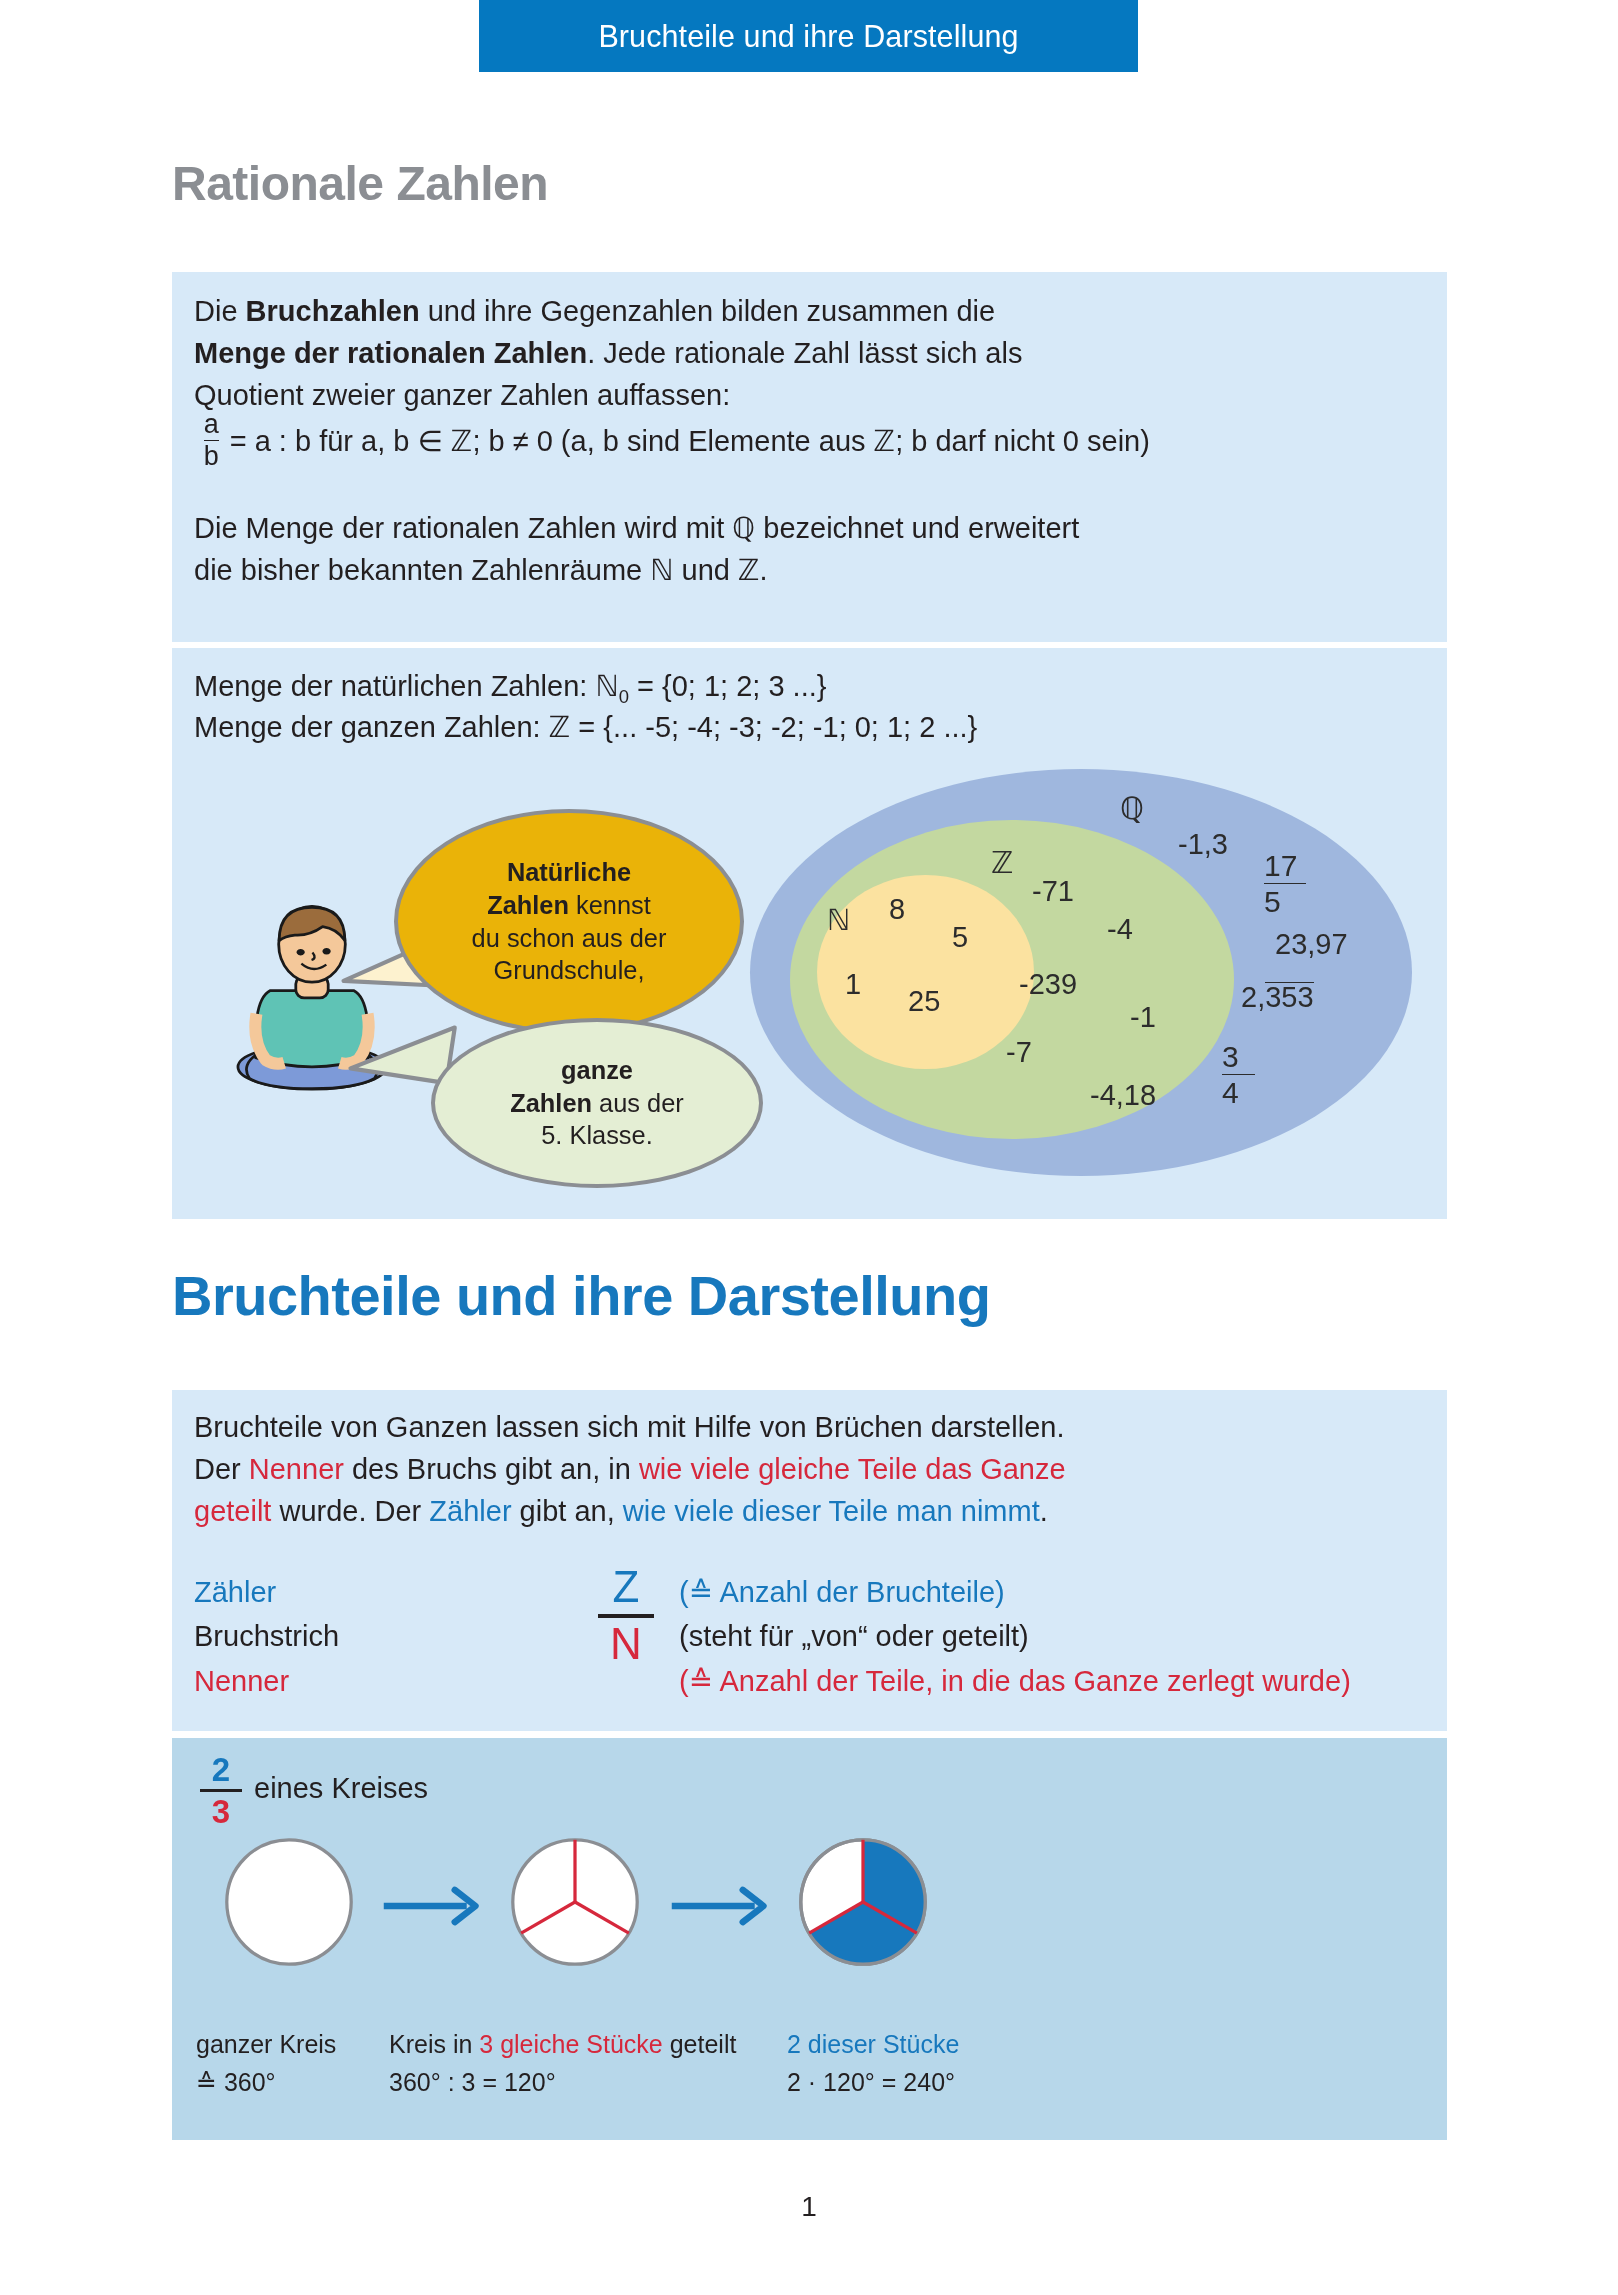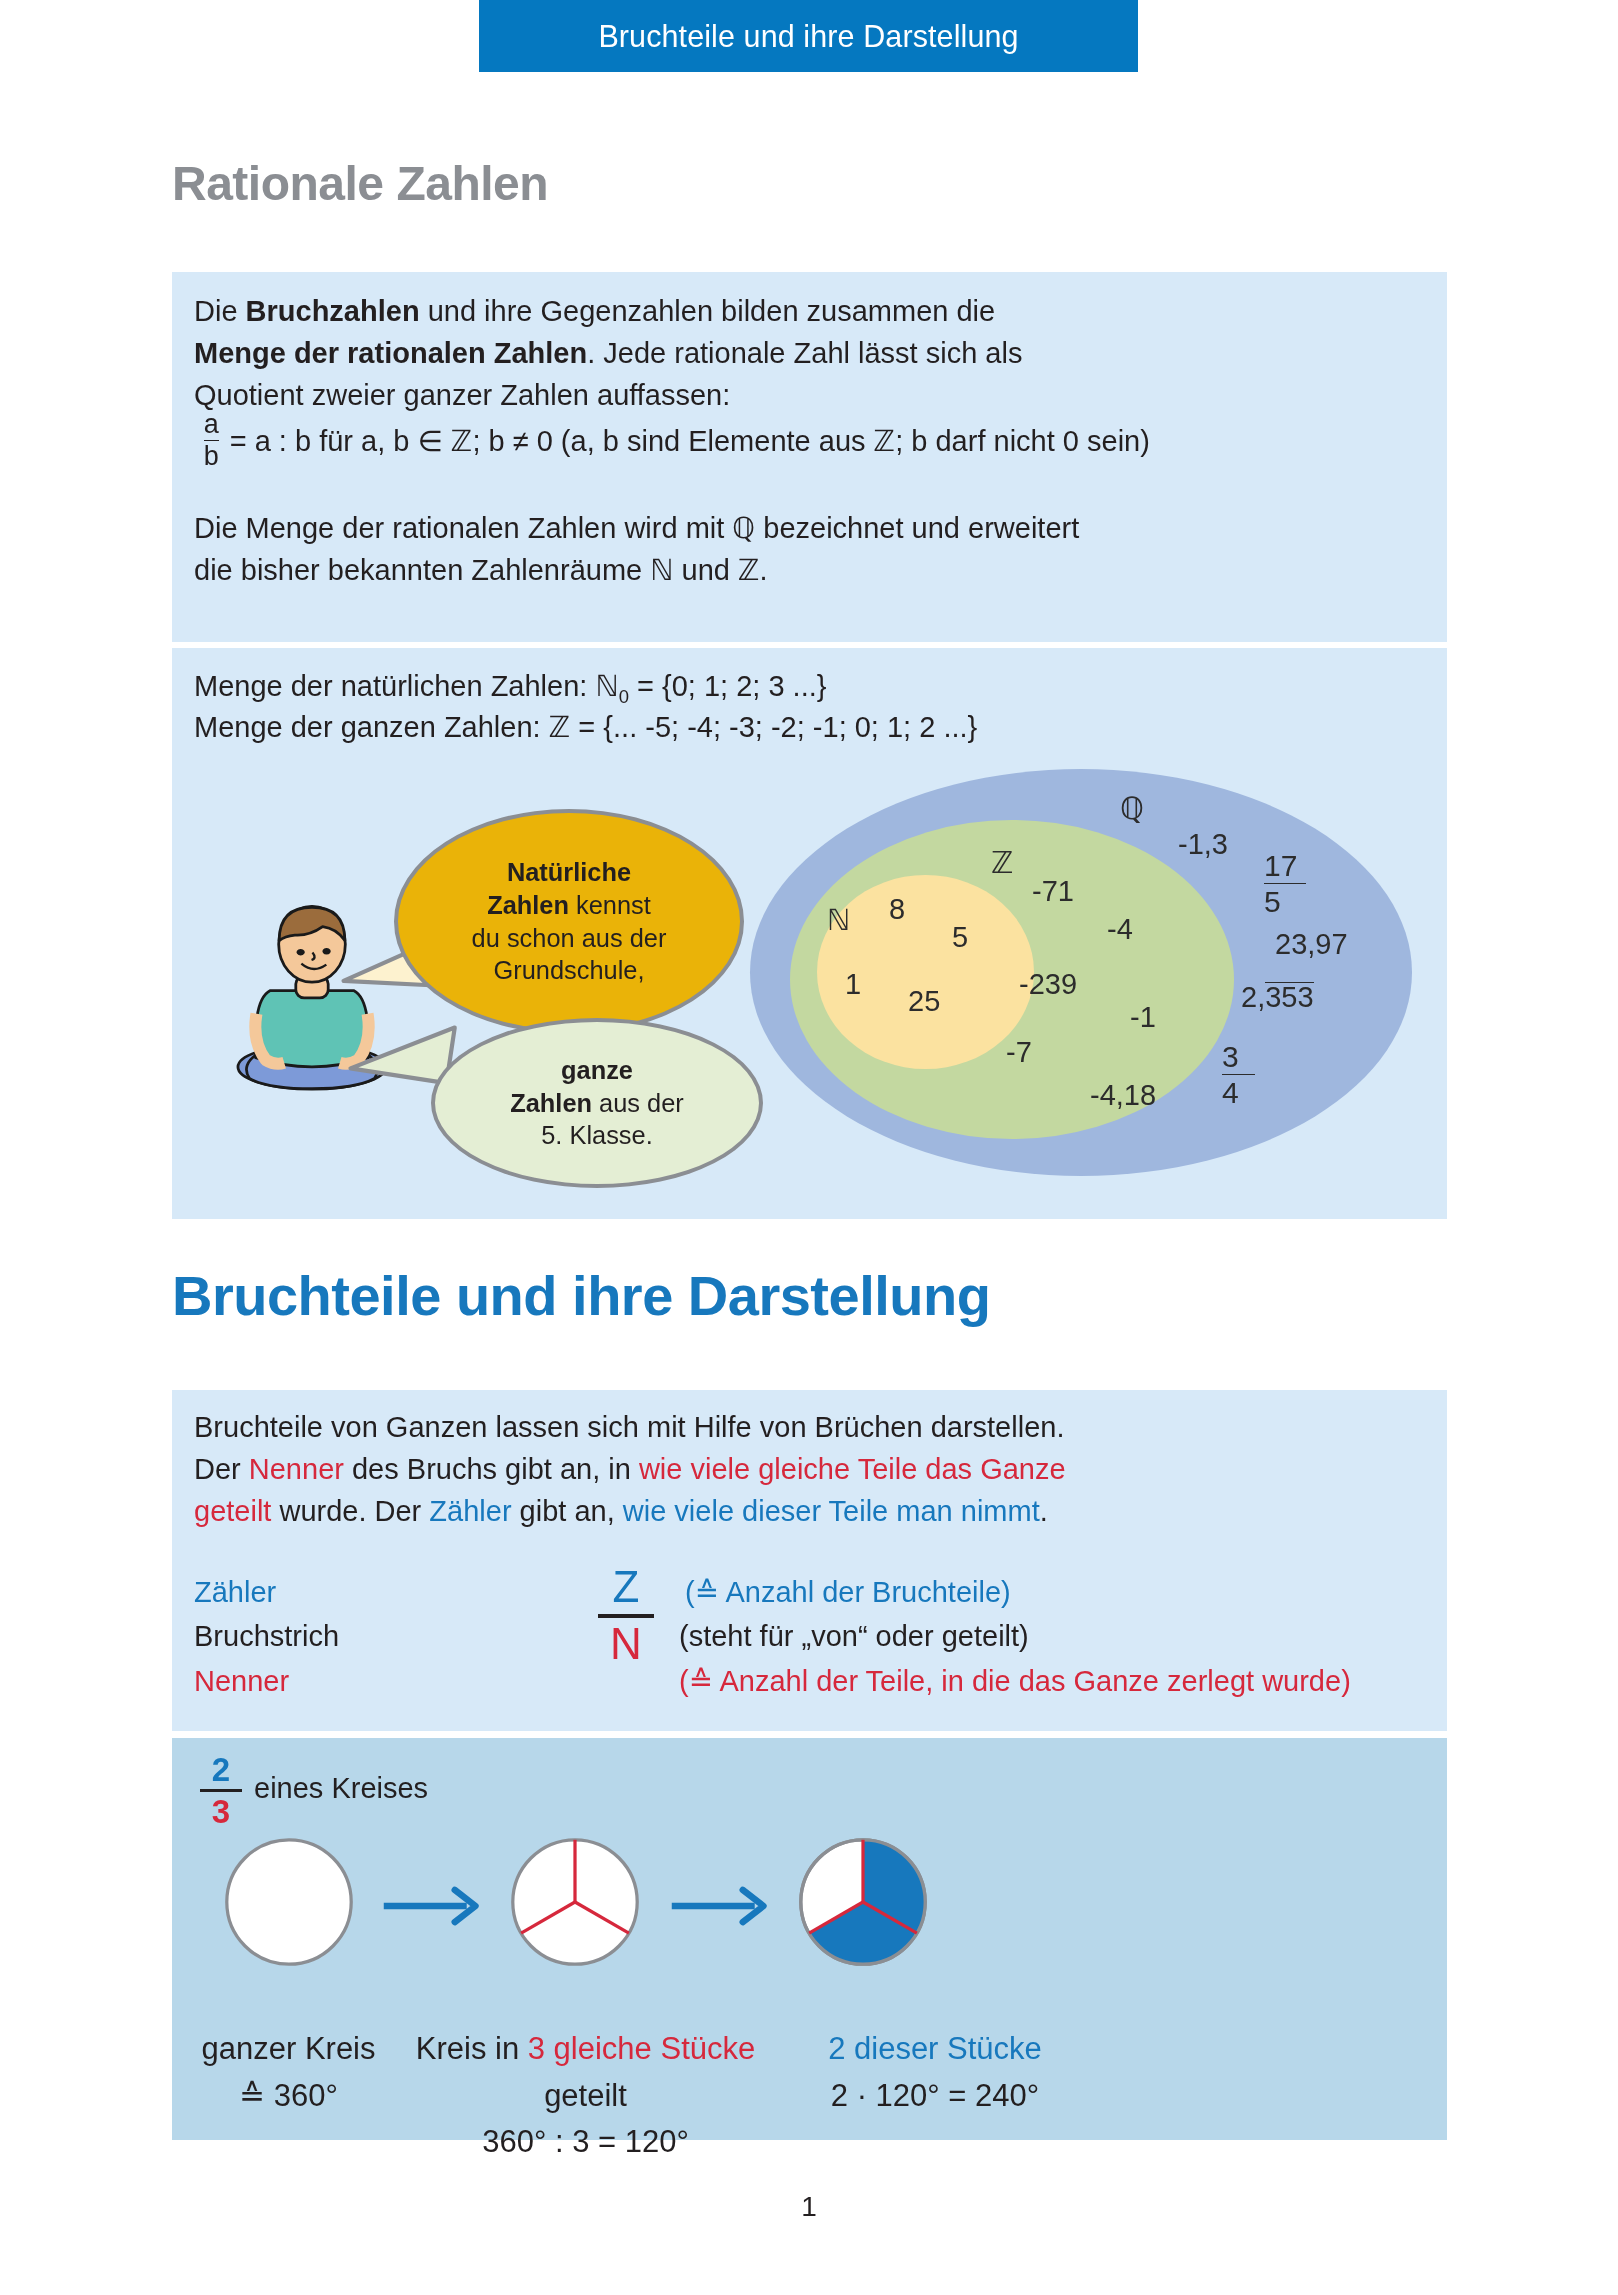--- a/index.html
+++ b/index.html
@@ -63,21 +63,21 @@
 
   
   .zn{position:absolute;text-align:center;line-height:1;}
   .zn .z{font-size:44px;color:#1778bd;}
   .zn .bar{border-top:4.2px solid #231f20;margin:4.6px 0;}
   .zn .n{font-size:44px;color:#d6283c;}
 
   .legend-col{position:absolute;font-size:29px;line-height:1.55;}
 
   .circwrap{position:absolute;}
-  .cap{position:absolute;font-size:31px;text-align:center;line-height:1.5;}
+  .cap{position:absolute;font-size:25px;line-height:1.5;}
   .pageno{position:absolute;left:0;right:0;top:2191px;text-align:center;font-size:28px;color:#231f20;}
 </style>
 </head>
 <body>
 
 <div class="tab">
   <span>Bruchteile und ihre Darstellung</span>
 </div>
 
 <div class="h-gray">Rationale Zahlen</div>
@@ -215,21 +215,21 @@
     <div style="color:#d6283c;">Nenner</div>
   </div>
 
   <div class="zn" style="left:426px;top:14px;width:56px;">
     <div class="z">Z</div>
     <div class="bar"></div>
     <div class="n">N</div>
   </div>
 
   <div class="legend-col" style="left:507px;top:18.5px;">
-    <div style="color:#1778bd;margin-left:6px;">(≙ Anzahl der Bruchteile)</div>
+    <div style="color:#1778bd;">(≙ Anzahl der Bruchteile)</div>
     <div style="color:#231f20;">(steht für „von“ oder geteilt)</div>
     <div style="color:#d6283c;">(≙ Anzahl der Teile, in die das Ganze zerlegt wurde)</div>
   </div>
 </div>
 
 <div class="box dark" style="top:1738px;width:1275px;height:402px;">
 
   <div class="zn" style="left:28px;top:15px;width:42px;">
     <div style="font-size:33px;color:#1778bd;font-weight:bold;">2</div>
     <div class="bar" style="border-top:3.7px solid #231f20;margin:2.8px 0;"></div>

